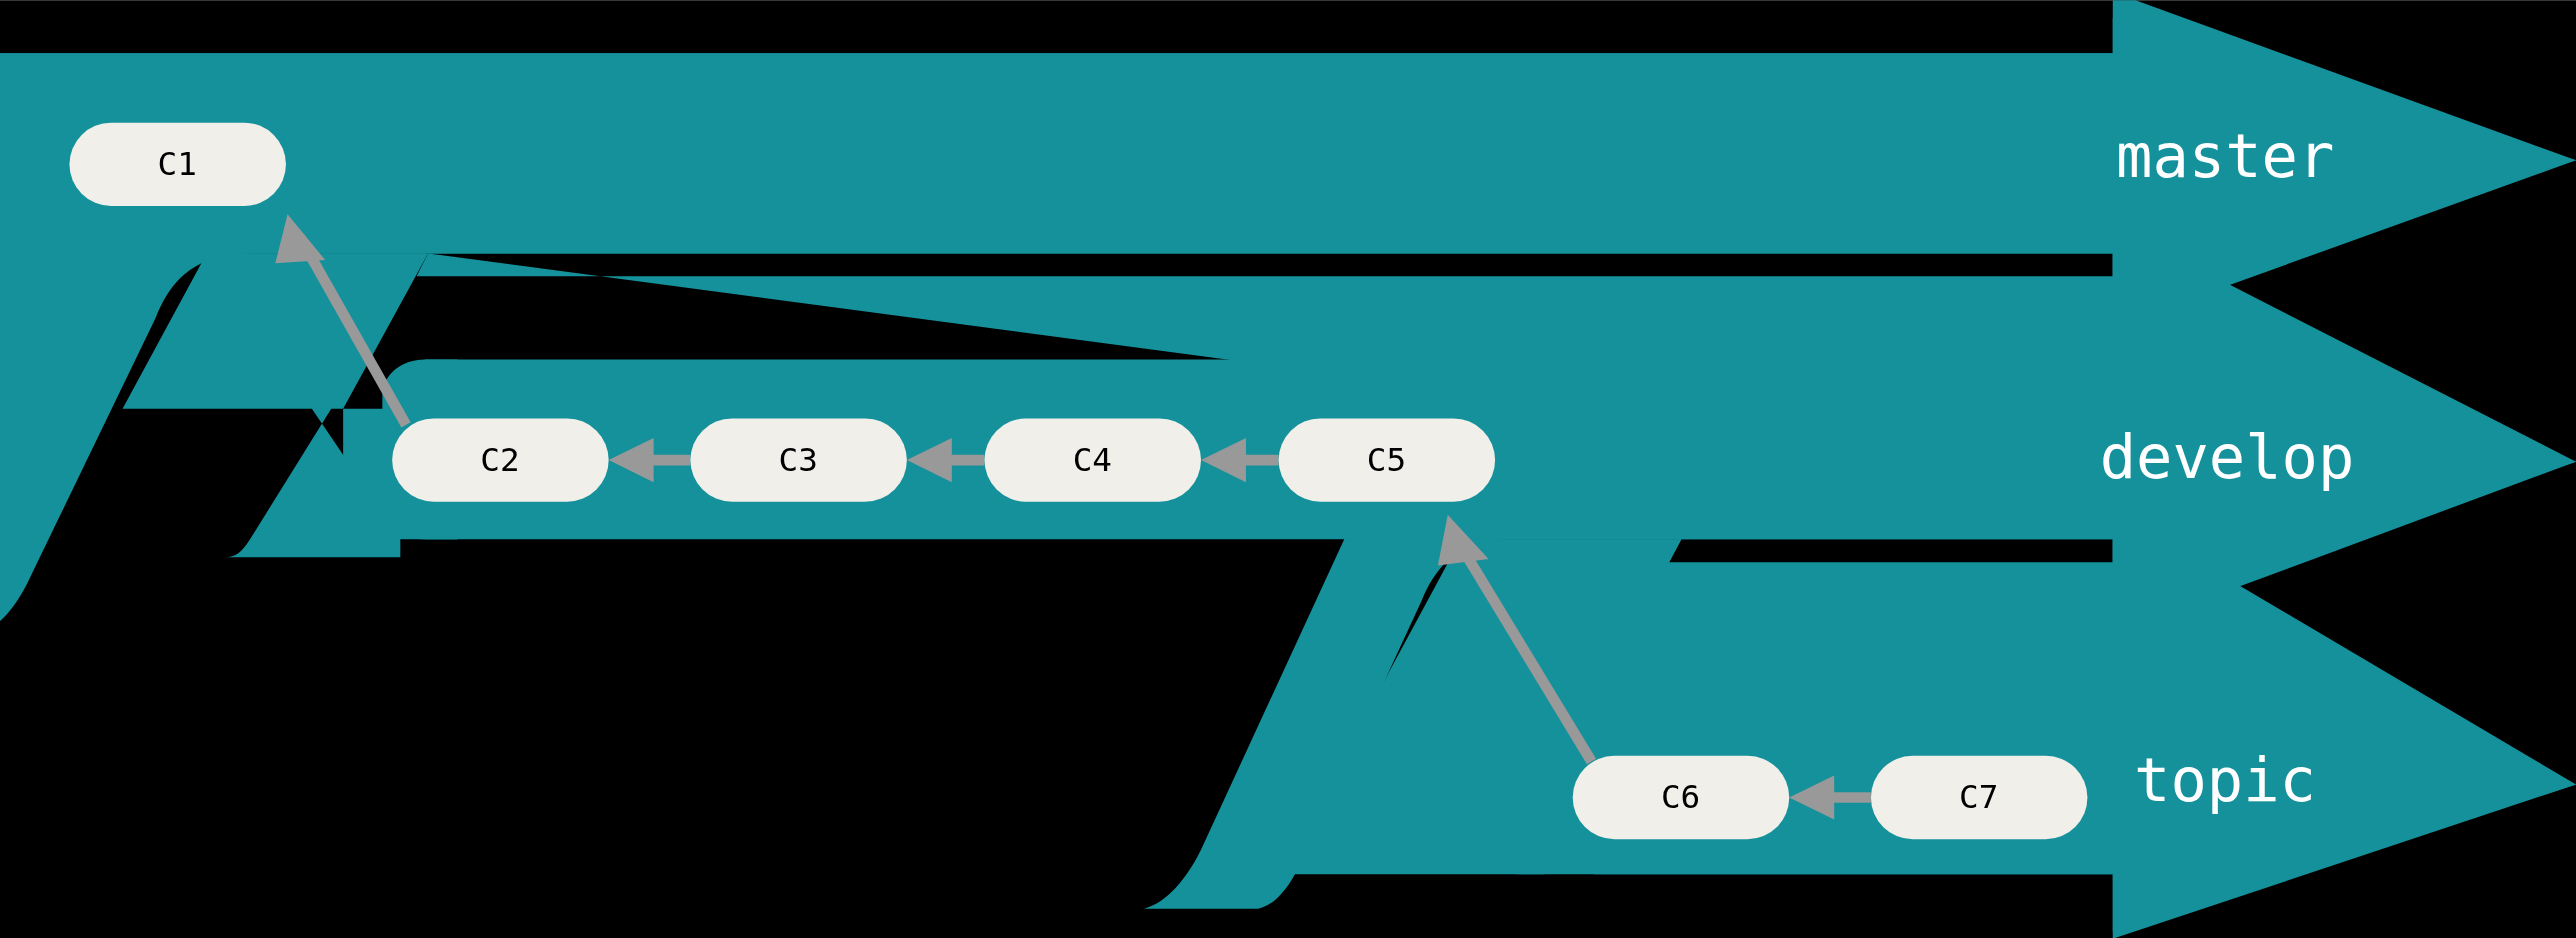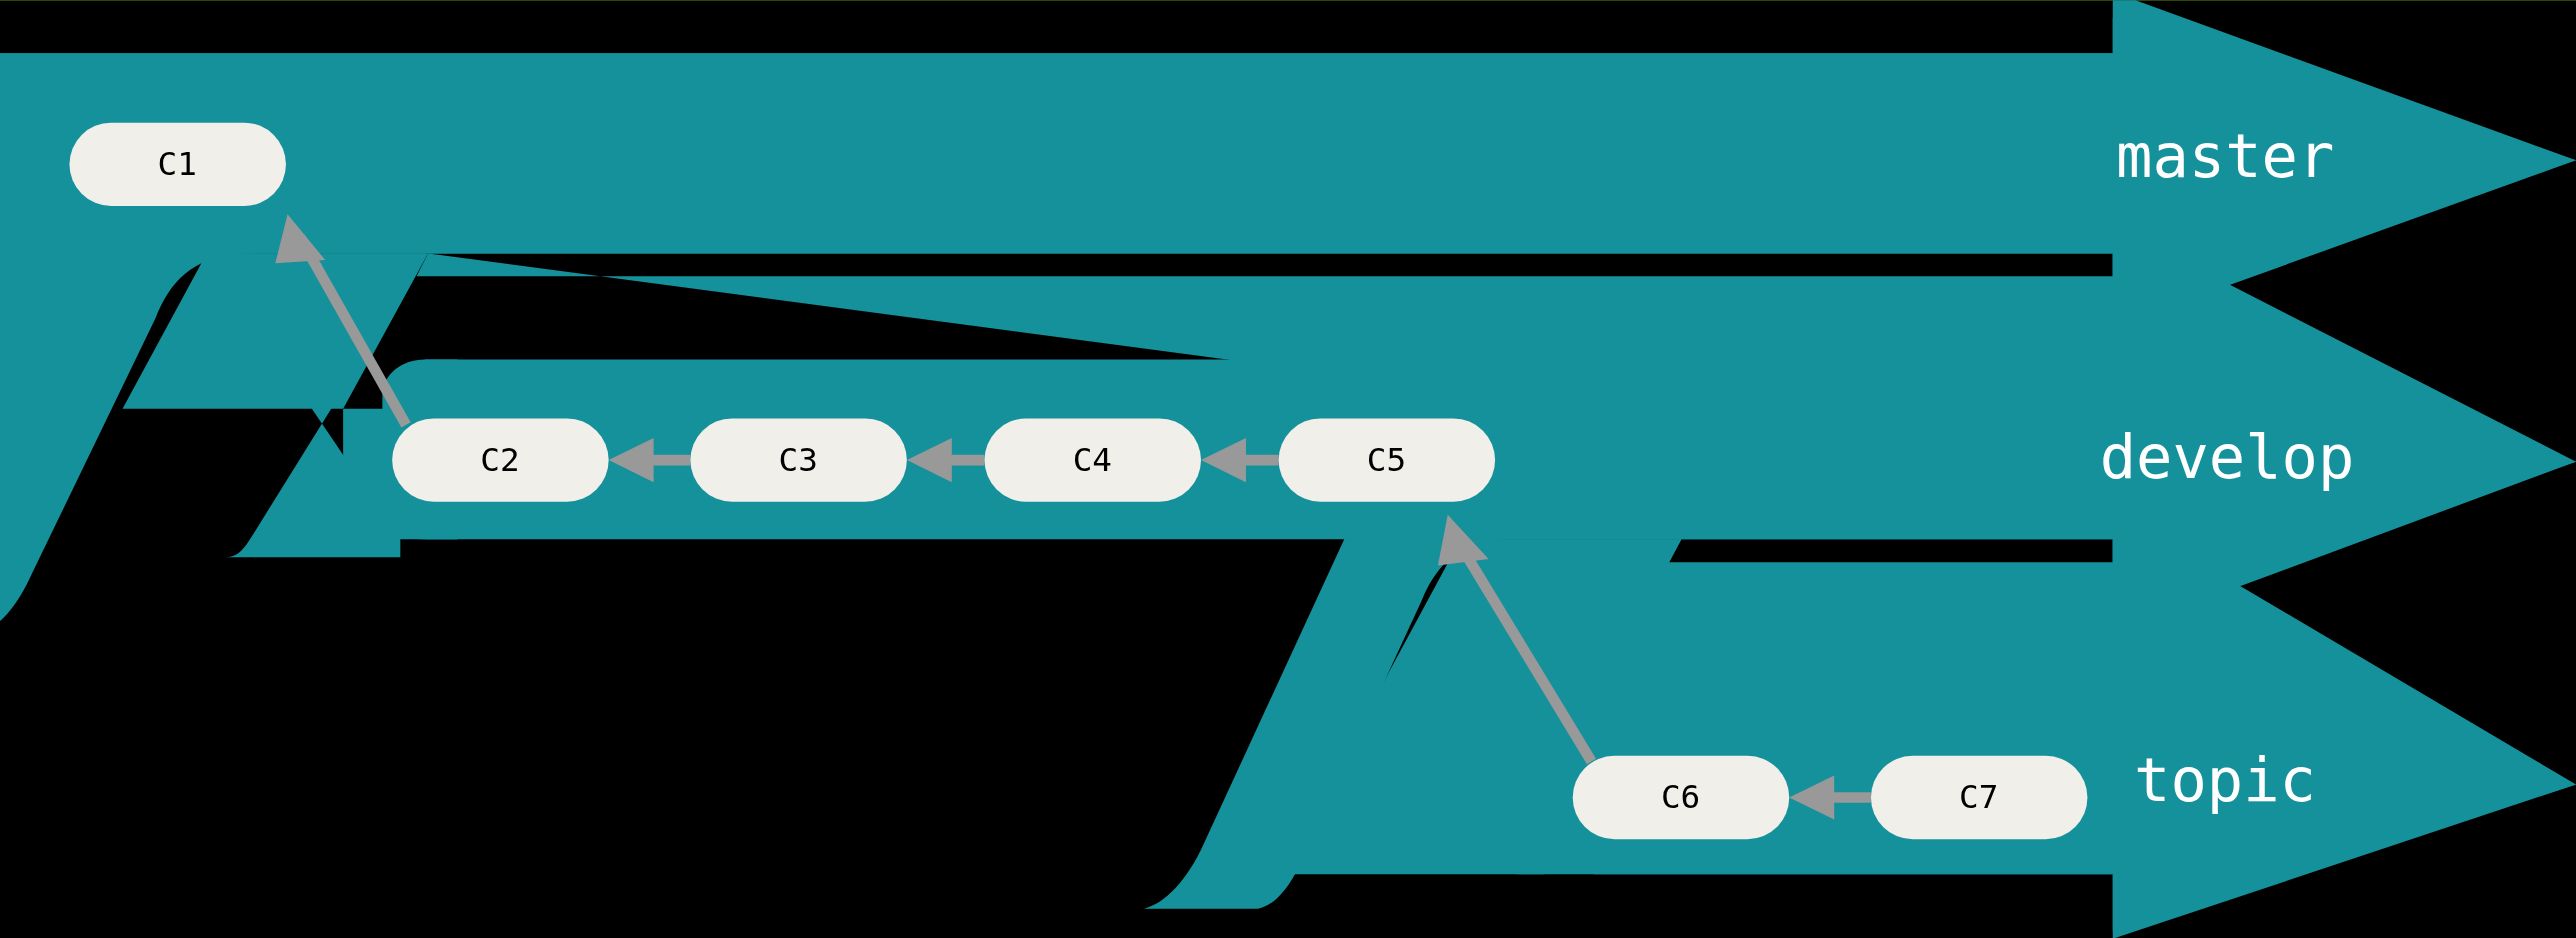--- a/index.html
+++ b/index.html
@@ -7,21 +7,21 @@
     padding: 0;
     background: #000000;
   }
   body {
     font-family: "DejaVu Sans Mono", "Liberation Mono", monospace;
   }
   #stage {
     position: relative;
     width: 2576px;
     height: 939px;
-    background: #84cc16;
+    background: #a3a3a3;
     overflow: hidden;
   }
   #stage svg {
     position: absolute;
     top: 0;
     left: 0;
     width: 2576px;
     height: 939px;
     display: block;
   }

